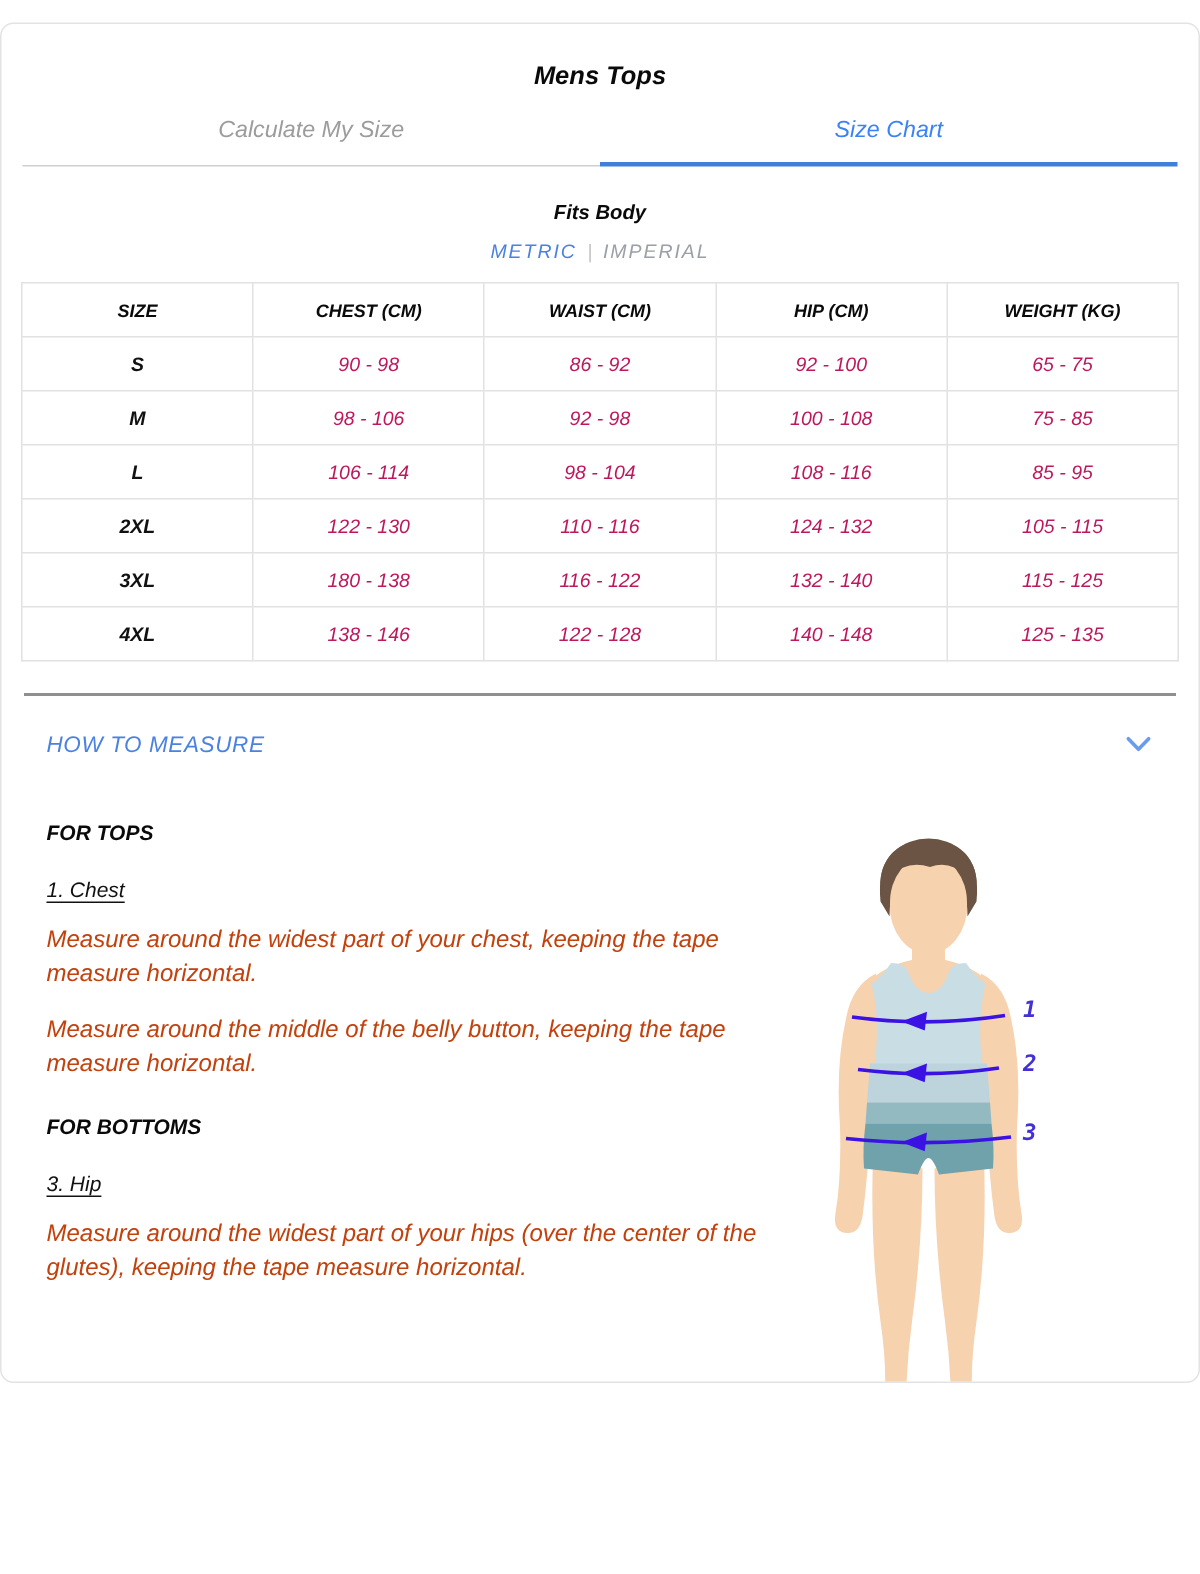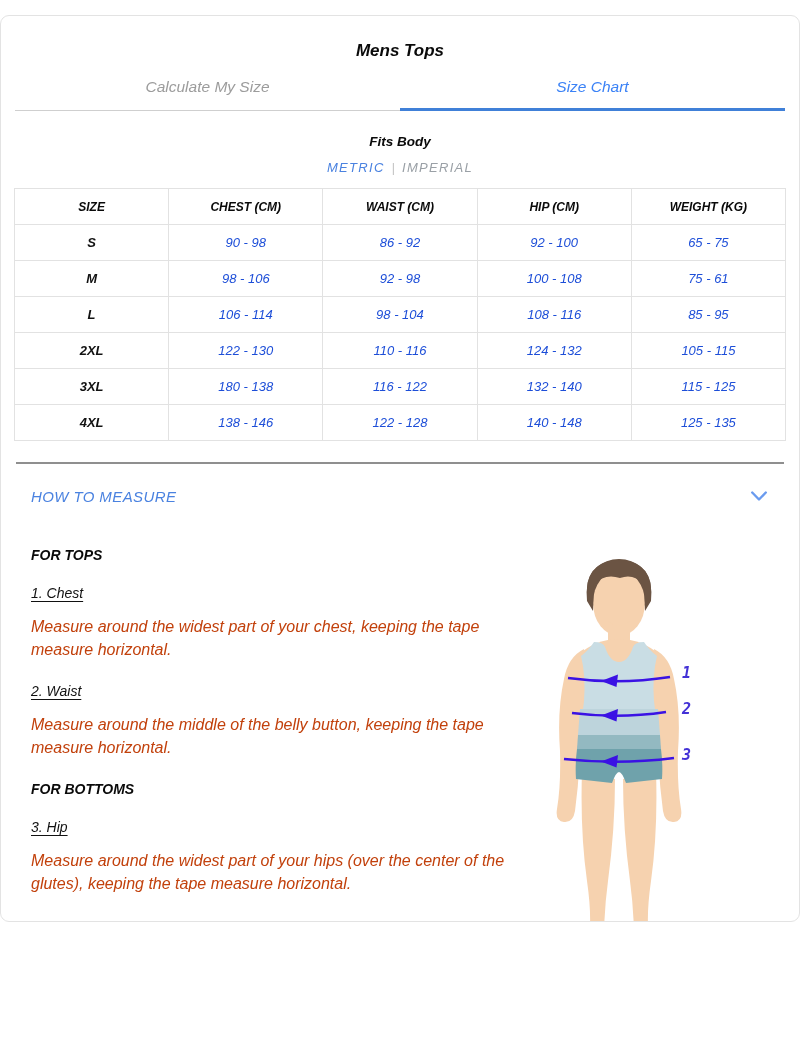--- a/index.html
+++ b/index.html
@@ -18,21 +18,21 @@
 
   .fits-label { text-align: center; margin-top: 23px; font-size: 13.5px; font-weight: bold; color: #0a0a0a; }
   .unit-toggle { text-align: center; margin-top: 11px; font-size: 13px; letter-spacing: 1.3px; }
   .unit-metric { color: var(--accent-blue); cursor: pointer; }
   .unit-sep { color: #c4c4c4; margin: 0 7px; letter-spacing: 0; }
   .unit-imperial { color: #9aa0a6; cursor: pointer; }
 
   table.size-table { width: 772px; margin: 13px auto 0 auto; border-collapse: collapse; table-layout: fixed; }
   .size-table th, .size-table td { border: 1px solid #e2e2e2; height: 36px; text-align: center; vertical-align: middle; }
   .size-table th { font-size: 12px; font-weight: bold; color: #0a0a0a; }
-  .size-table td { font-size: 13px; color: #1d4ed8; }
+  .size-table td { font-size: 13px; color: #be185d; }
   .size-table td:first-child { font-weight: bold; color: #111; }
 
   .section-divider { margin: 21px 15px 0 15px; border: none; border-top: 2px solid #8f8f8f; }
 
   .htm-row { display: flex; align-items: center; justify-content: space-between; margin: 24px 31px 0 30px; cursor: pointer; gap: 44px; }
   .htm-label { color: var(--accent-blue); font-size: 15px; letter-spacing: 0.4px; }
   .chevron { display: inline-flex; }
 
   .content { display: flex; align-items: flex-start; margin: 32px 25px 0 30px; }
   .instructions { width: 492px; padding-top: 10px; }
@@ -79,21 +79,21 @@
           <td>90 - 98</td>
           <td>86 - 92</td>
           <td>92 - 100</td>
           <td>65 - 75</td>
         </tr>
         <tr>
           <td>M</td>
           <td>98 - 106</td>
           <td>92 - 98</td>
           <td>100 - 108</td>
-          <td>75 - 61</td>
+          <td>75 - 85</td>
         </tr>
         <tr>
           <td>L</td>
           <td>106 - 114</td>
           <td>98 - 104</td>
           <td>108 - 116</td>
           <td>85 - 95</td>
         </tr>
         <tr>
           <td>2XL</td>
@@ -128,21 +128,20 @@
         <path d="M2.2 2.5 L9 9.5 L15.8 2.5" fill="none" stroke-width="2.4" stroke-linecap="round" stroke-linejoin="round" stroke="#6a9bef"></path>
       </svg>
     </span>
   </div>
 
   <div class="content">
     <div class="instructions">
       <div class="group-heading">FOR TOPS</div>
       <div class="measure-label">1. Chest</div>
       <p class="measure-text">Measure around the widest part of your chest, keeping the tape measure horizontal.</p>
-      <div class="measure-label">2. Waist</div>
       <p class="measure-text">Measure around the middle of the belly button, keeping the tape measure horizontal.</p>
       <div class="group-heading heading-bottoms">FOR BOTTOMS</div>
       <div class="measure-label">3. Hip</div>
       <p class="measure-text">Measure around the widest part of your hips (over the center of the glutes), keeping the tape measure horizontal.</p>
     </div>
 
     <div class="figure-wrap">
       <svg width="250" height="420" viewBox="0 0 250 420">
 
         <ellipse cx="95" cy="37" rx="32" ry="29" fill="#6b5443"></ellipse>

